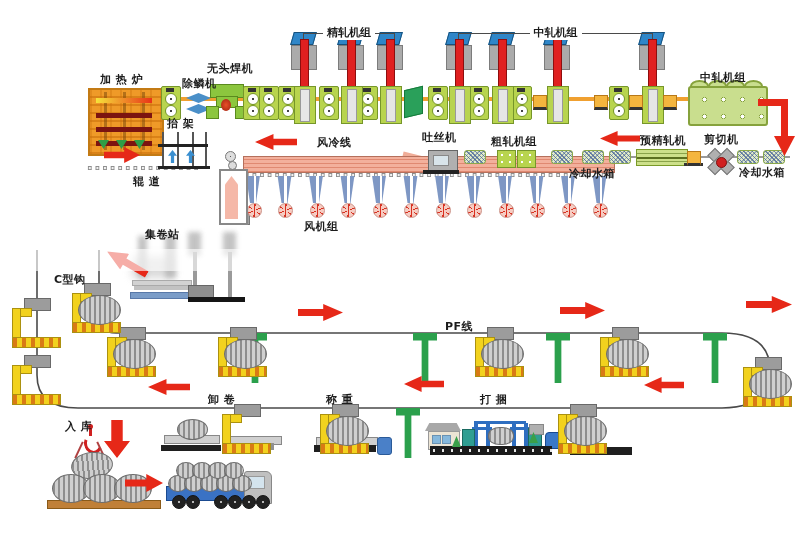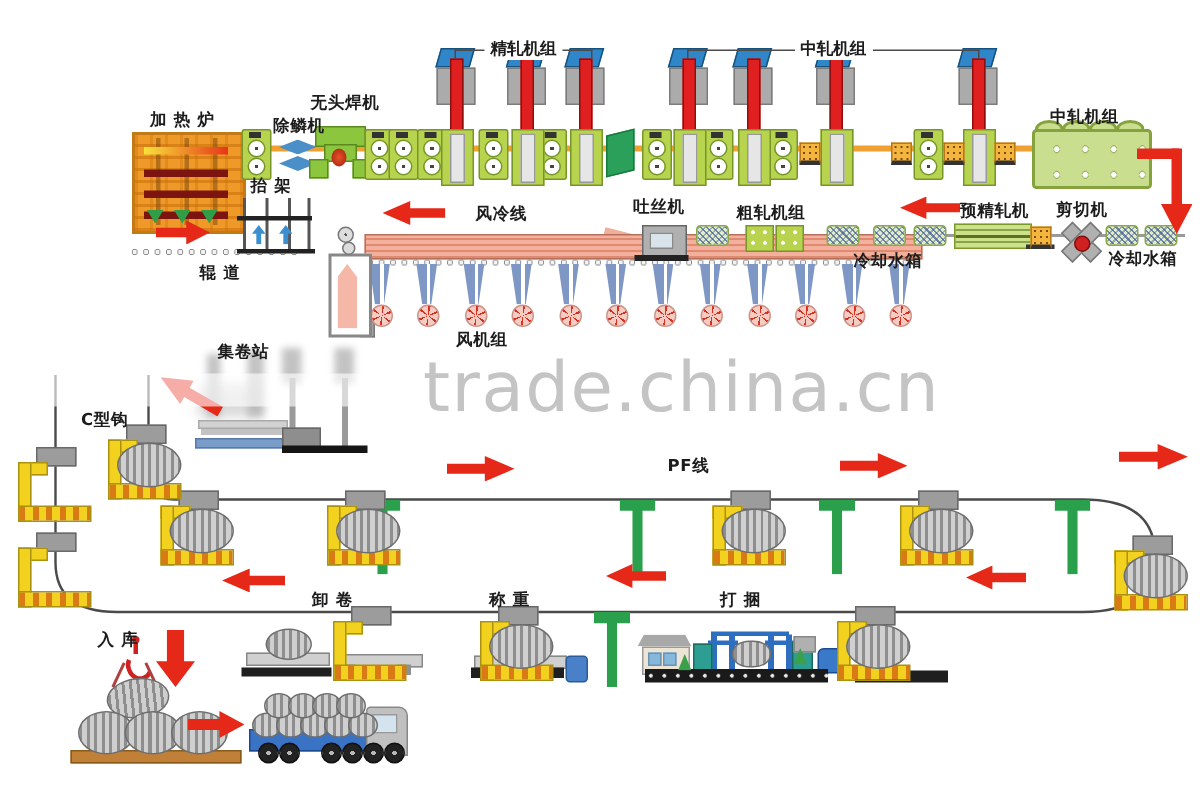--- a/index.html
+++ b/index.html
@@ -154,21 +154,21 @@
   <div class="abs" style="left:228px;top:252px;width:4px;height:46px;background:#9a9a9a;z-index:2"></div>
   <div class="abs" style="left:132px;top:280px;width:58px;height:4px;background:#d2d2d2;border:1px solid #aaa;z-index:2"></div>
   <div class="abs" style="left:134px;top:286px;width:56px;height:4px;background:#c2c2c2;z-index:2"></div>
   <div class="abs" style="left:130px;top:292px;width:58px;height:5px;background:#7a9cc8;border:1px solid #5878a8;z-index:2"></div>
   <div class="abs" style="left:188px;top:285px;width:24px;height:13px;background:#8e8e8e;border:1px solid #666;z-index:2"></div>
   <div class="abs" style="left:188px;top:297px;width:57px;height:5px;background:#151515;z-index:2"></div>
 
   <svg class="abs" style="left:0;top:240px;z-index:1" width="800" height="180" viewBox="0 0 800 180">
     <path d="M99 10 L99 76 Q99 93 116 93 L722 93 Q770 93 770 130 Q770 168 722 168 L78 168 Q37 168 37 135 L37 10" stroke="#4a4a4a" stroke-width="1.6" fill="none"></path>
   </svg>
-  <div class="lbl" style="left:445px;top:303px">PF线</div>
+  <div class="lbl" style="left:445px;top:319px">PF线</div>
   <div class="lbl" style="left:54px;top:272px">C型钩</div>
 
   <div class="lbl" style="left:208px;top:392px">卸 卷</div>
   <div class="lbl" style="left:326px;top:392px">称 重</div>
   <div class="lbl" style="left:480px;top:392px">打 捆</div>
   <div class="lbl" style="left:65px;top:419px">入 库</div>
 
   <div class="coil" style="left:177px;top:419px;width:29px;height:19px"></div>
   <div class="abs" style="left:164px;top:435px;width:54px;height:7px;background:#d0d0d0;border:1px solid #888;z-index:3"></div>
   <div class="abs" style="left:161px;top:445px;width:60px;height:6px;background:#1f1f1f;z-index:3"></div>
@@ -208,21 +208,20 @@
   <div class="abs" style="left:78px;top:441px;width:2px;height:18px;background:#b04040;transform:rotate(25deg);z-index:3"></div>
   <div class="abs" style="left:100px;top:441px;width:2px;height:18px;background:#b04040;transform:rotate(-25deg);z-index:3"></div>
   <div class="coil" style="left:71px;top:452px;width:40px;height:25px;transform:rotate(-6deg)"></div>
   <div class="abs" style="left:47px;top:500px;width:112px;height:7px;background:#c08038;border:1px solid #8a5a18;z-index:3"></div>
   <div class="abs" style="left:166px;top:486px;width:82px;height:13px;background:#3a72c4;border:1px solid #1a4a90;z-index:3"></div>
   <div class="abs" style="left:244px;top:471px;width:26px;height:31px;background:#c0c0c0;border:1px solid #888;border-radius:3px 6px 0 0;z-index:3">
     <div style="position:absolute;left:3px;top:4px;width:15px;height:11px;background:#d4e4ee;border:1px solid #999"></div>
   </div>
 
   <div class="wm-band"></div>
-  <div class="wm-text">trade.china.cn</div>
 
   <div class="abs" style="left:104px;top:420px;width:26px;height:38px;background:#e62818;clip-path:polygon(28% 0,72% 0,72% 55%,100% 55%,50% 100%,0 55%,28% 55%);z-index:6"></div>
 
 <div class="hs" style="position: absolute; left: 161px; top: 86px;">
       <i class="hn"></i>
       <i class="hc" style="top:6px"></i>
       <i class="hc" style="top:18px"></i>
     </div>
     <div class="hs" style="position: absolute; left: 243px; top: 86px;">
       <i class="hn"></i>

